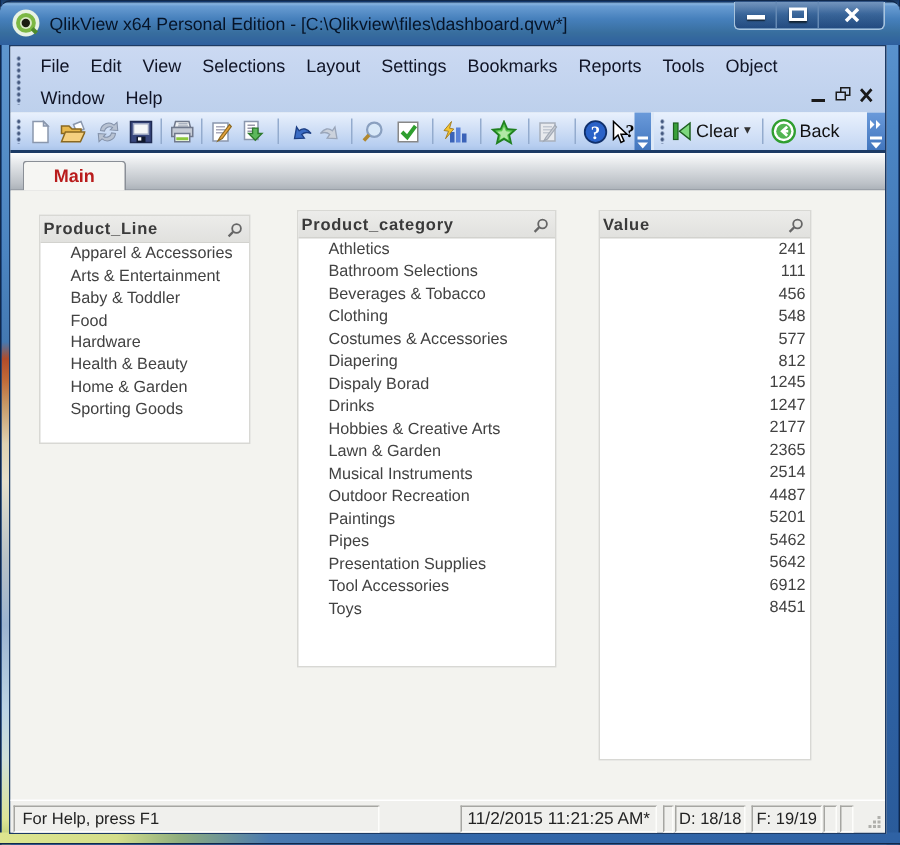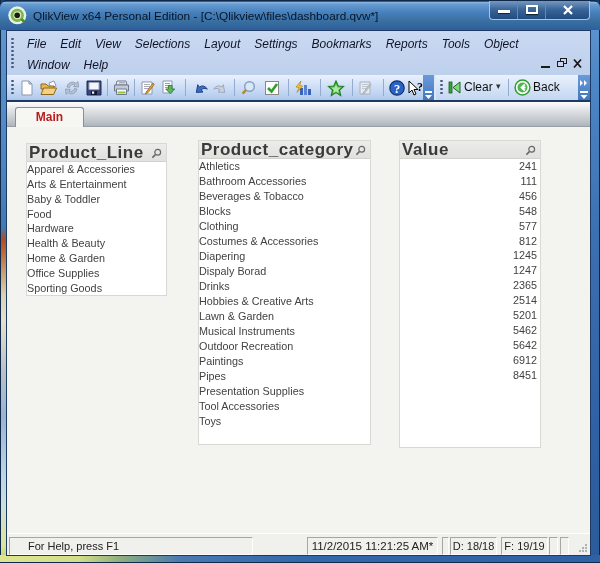--- a/index.html
+++ b/index.html
@@ -30,21 +30,21 @@
 .wb .mindash { position:absolute; left:50%; top:9px; transform:translateX(-50%);
   width:12px; height:3px; background:#fff; box-shadow:0 1px 1px #123; }
 .wb .maxbox { position:absolute; left:50%; top:4px; transform:translateX(-50%);
   width:12px; height:9px; border:2px solid #fff; box-shadow:0 1px 1px #123; }
 .wb svg { position:absolute; left:50%; top:50%; transform:translate(-50%,-50%); }
 
 #client { position:absolute; left:6px; top:30px; width:585px; height:526px;
   border:1px solid #1c3a64; background:#f3f3ef; }
 
 #menubar { position:absolute; left:0; top:0; width:583px; height:44px;
-  background:linear-gradient(#cbd9f2, #bdd0ec); font-size:12px; color:#101426;font-style:italic; }
+  background:linear-gradient(#cbd9f2, #bdd0ec); font-size:12px; color:#101426; }
 .mrow { position:absolute; left:13px; white-space:nowrap; }
 .mrow span { padding:0 7px; }
 #mrow1 { top:6px; }
 #mrow2 { top:27px; }
 .dots { position:absolute; width:3px; background-image:radial-gradient(circle, #44587e 1px, transparent 1.4px); background-size:3px 4px; background-repeat:repeat-y; }
 #mdots { left:4px; top:6px; height:33px; }
 #mdictl { position:absolute; left:533px; top:25px; width:46px; height:15px; }
 
 #toolbar { position:absolute; left:0; top:44px; width:583px; height:25px;
   background:linear-gradient(#e9f1fd, #cdddf5 50%, #b7cef0 88%, #abc5ea); }
@@ -68,24 +68,24 @@
 #sheet { position:absolute; left:0; top:96px; width:583px; height:406px; background:#f3f3ef; }
 
 #statusbar { position:absolute; left:0; top:502px; width:583px; height:22px;
   background:#f0f0ed; border-top:1px solid #fff; font-size:11px; color:#222; }
 .sp { position:absolute; top:3px; height:18px; border:1px solid #a6a6a2; border-bottom-color:#fdfdfb; border-right-color:#fdfdfb;
   background:#f0f0ed; line-height:16px; }
 #grip { position:absolute; left:571px; top:9px; width:10px; height:10px; }
 
 .lb { position:absolute; background:#fff; border:1px solid #d8d8d4; }
 .lbcap { height:18px; background:linear-gradient(#ececea,#e1e1de); border-bottom:1px solid #d2d2ce;
-  font-weight:bold; font-size:17px; letter-spacing:0.5px; color:#3a3a3a; padding-left:2px; line-height:18px; position:relative; }
+  font-weight:bold; font-size:11px; letter-spacing:0.5px; color:#3a3a3a; padding-left:2px; line-height:18px; position:relative; }
 .lbcap svg { position:absolute; right:4px; top:4px; }
 .lbrows { font-size:10.8px; color:#424242; }
-.lbrows div { padding-left:0; white-space:nowrap; overflow:hidden; }
+.lbrows div { padding-left:20px; white-space:nowrap; overflow:hidden; }
 #lb3 .lbrows div { text-align:right; padding-right:3px; }
 .ticon { position:absolute; top:5px; }
 </style>
 </head>
 <body>
 <div id="win">
   <div id="lborder"></div>
   <div id="rborder"></div>
   <div id="bborder"></div>
   <div id="client">
@@ -226,76 +226,76 @@
               <line x1="4.4" y1="6.6" x2="1.4" y2="9.6" stroke="#666" stroke-width="1.5"></line>
             </svg></div>
         <div class="lbrows" style="line-height:14.85px;">
           <div>Apparel &amp; Accessories</div>
             <div>Arts &amp; Entertainment</div>
             <div>Baby &amp; Toddler</div>
             <div>Food</div>
             <div>Hardware</div>
             <div>Health &amp; Beauty</div>
             <div>Home &amp; Garden</div>
-            <div>Office Supplies</div>
             <div>Sporting Goods</div>
         </div>
       </div>
       <div class="lb" id="lb2" style="left:191px;top:13px;width:173px;height:305px;">
         <div class="lbcap">Product_category<svg width="11" height="11" viewBox="0 0 11 11">
               <circle cx="6.7" cy="4.3" r="2.9" fill="none" stroke="#666" stroke-width="1.2"></circle>
               <line x1="4.4" y1="6.6" x2="1.4" y2="9.6" stroke="#666" stroke-width="1.5"></line>
             </svg></div>
         <div class="lbrows" style="line-height:15px;">
           <div>Athletics</div>
-            <div>Bathroom Accessories</div>
+            <div>Bathroom Selections</div>
             <div>Beverages &amp; Tobacco</div>
-            <div>Blocks</div>
             <div>Clothing</div>
             <div>Costumes &amp; Accessories</div>
             <div>Diapering</div>
             <div>Dispaly Borad</div>
             <div>Drinks</div>
             <div>Hobbies &amp; Creative Arts</div>
             <div>Lawn &amp; Garden</div>
             <div>Musical Instruments</div>
             <div>Outdoor Recreation</div>
             <div>Paintings</div>
             <div>Pipes</div>
             <div>Presentation Supplies</div>
             <div>Tool Accessories</div>
             <div>Toys</div>
         </div>
       </div>
-      <div class="lb" id="lb3" style="left:392px;top:13px;width:142px;height:308px;">
+      <div class="lb" id="lb3" style="left:392px;top:13px;width:142px;height:367px;">
         <div class="lbcap">Value<svg width="11" height="11" viewBox="0 0 11 11">
               <circle cx="6.7" cy="4.3" r="2.9" fill="none" stroke="#666" stroke-width="1.2"></circle>
               <line x1="4.4" y1="6.6" x2="1.4" y2="9.6" stroke="#666" stroke-width="1.5"></line>
             </svg></div>
         <div class="lbrows" style="line-height:14.9px;">
           <div>241</div>
             <div>111</div>
             <div>456</div>
             <div>548</div>
             <div>577</div>
             <div>812</div>
             <div>1245</div>
             <div>1247</div>
+            <div>2177</div>
             <div>2365</div>
             <div>2514</div>
+            <div>4487</div>
             <div>5201</div>
             <div>5462</div>
             <div>5642</div>
             <div>6912</div>
             <div>8451</div>
         </div>
       </div>
     </div>
     <div id="statusbar">
-      <div class="sp" style="left:2px;width:244px;padding-left:18px;">For Help, press F1</div>
+      <div class="sp" style="left:2px;width:244px;padding-left:5px;">For Help, press F1</div>
       <div class="sp" style="left:300px;width:131px;text-align:center;font-size:11.5px;">11/2/2015 11:21:25 AM*</div>
       <div class="sp" style="left:435px;width:7px;"></div>
       <div class="sp" style="left:443px;width:47px;text-align:center;">D: 18/18</div>
       <div class="sp" style="left:494px;width:47px;text-align:center;">F: 19/19</div>
       <div class="sp" style="left:542px;width:9px;"></div>
       <div class="sp" style="left:553px;width:9px;"></div>
       <svg id="grip" width="10" height="10">
           <g fill="#b0b0ac">
             <rect x="7" y="1" width="2" height="2"></rect>
             <rect x="7" y="4" width="2" height="2"></rect>

